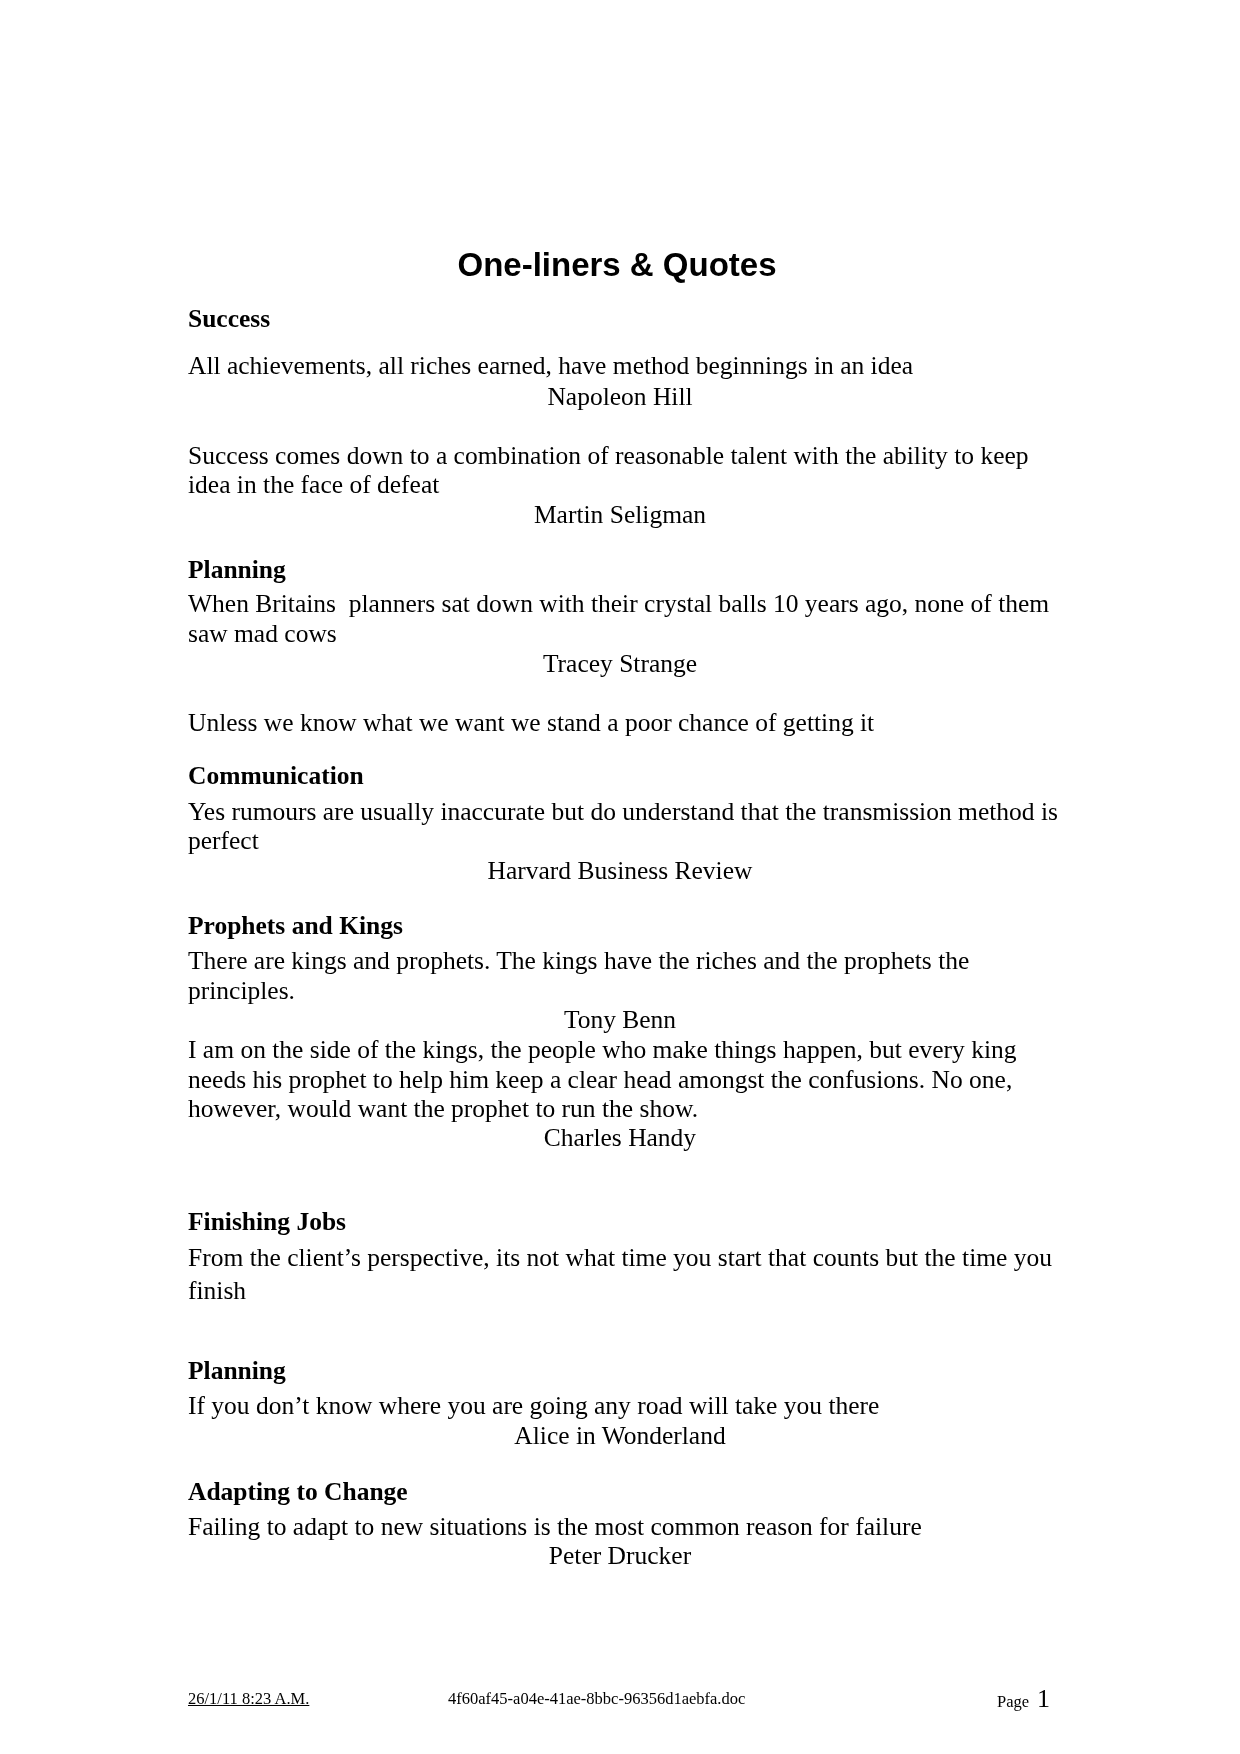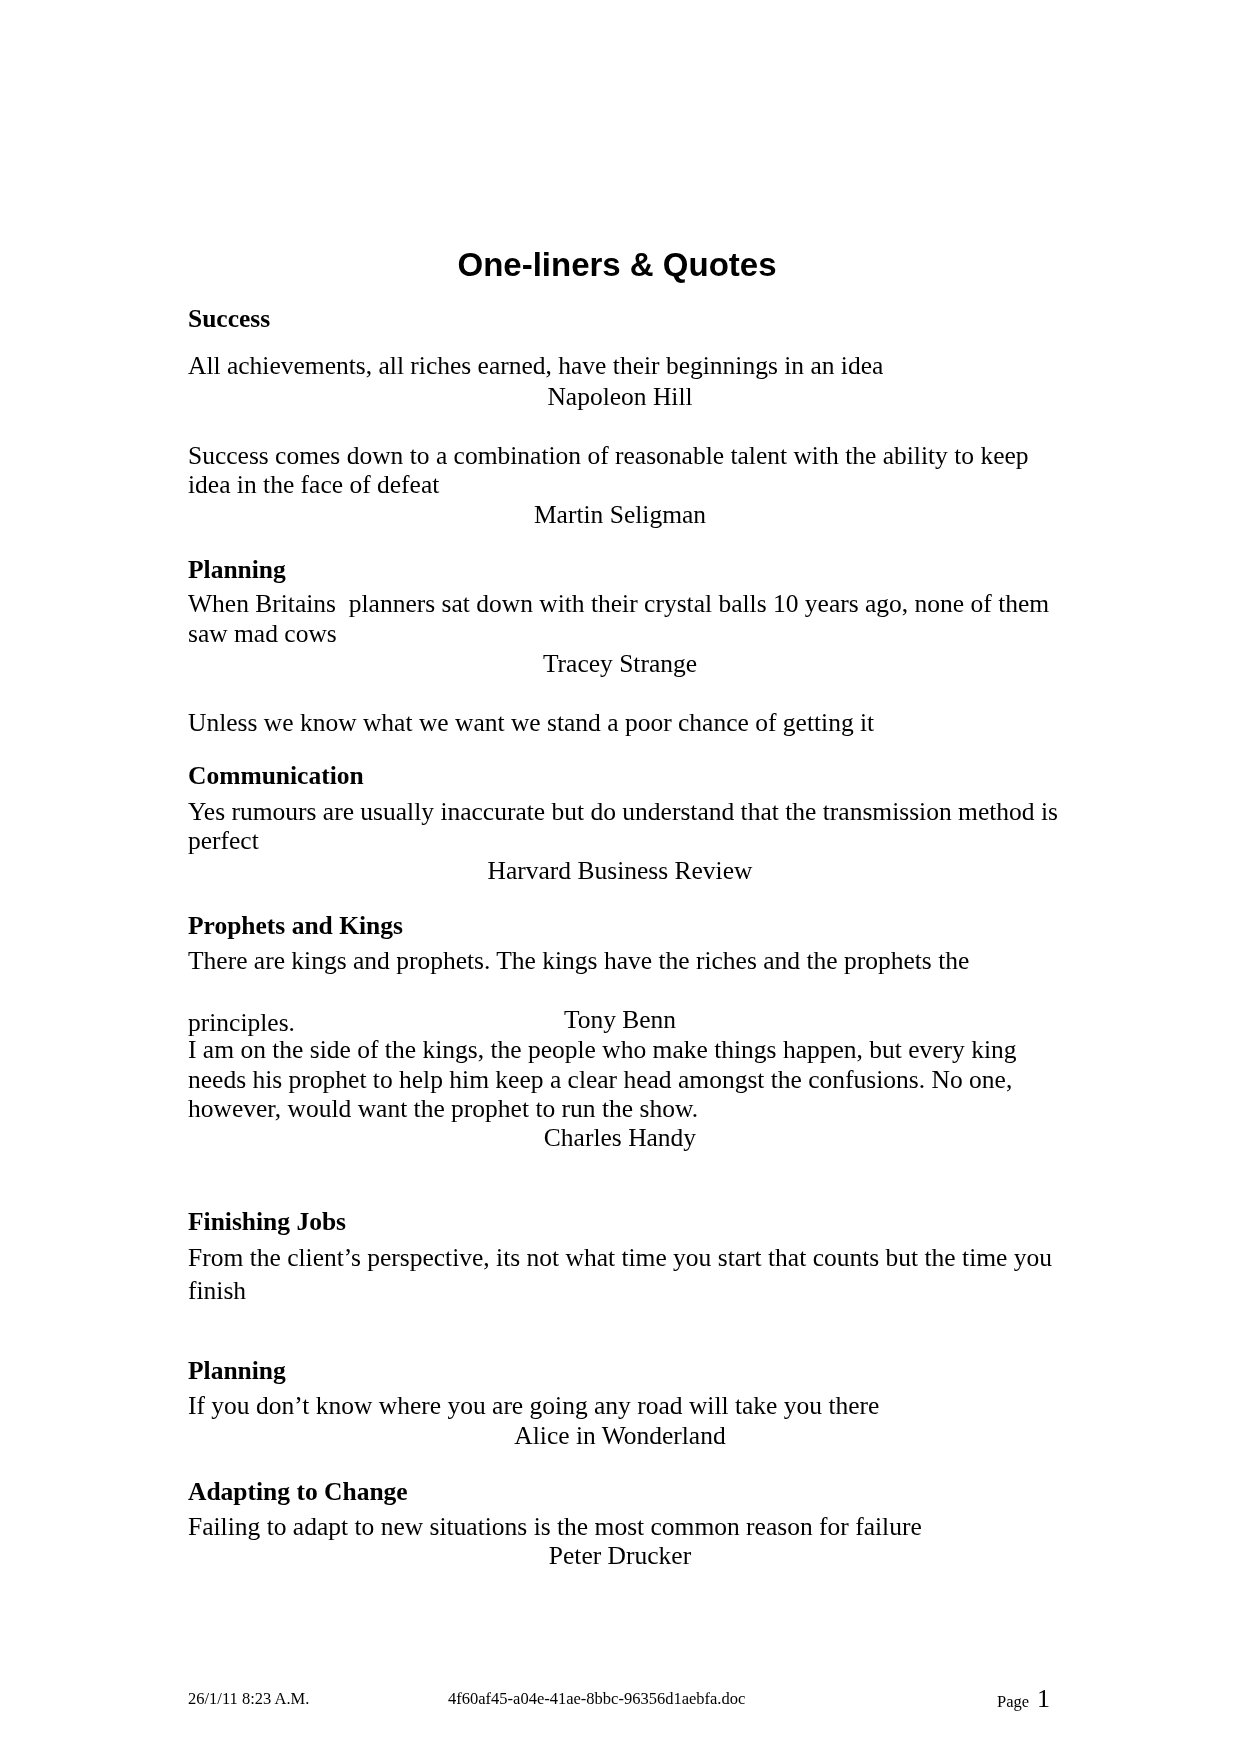--- a/index.html
+++ b/index.html
@@ -48,36 +48,36 @@
     }
     .heading { font-weight: bold; }
     .author { text-align: center; }
     .footer {
       position: absolute;
       top: 1689px;
       font-size: 16.5px;
       line-height: 20px;
       white-space: pre;
     }
-    .footer-date { left: 188px; }
+    .footer-date { left: 188px; text-decoration: underline; }
     .footer-file { left: 448px; }
     .footer-page { left: 997px; }
     .footer-page .page-num { font-size: 26px; margin-left: 8px; }
   </style>
 </head>
 <body>
 
 <div class="page">
 
   <h1 class="title"><span>One-liners &amp; Quotes</span></h1>
 
   <div>
     <p class="line heading" style="top:304px">Success</p>
     <div>
-      <p class="line" style="top:351px">All achievements, all riches earned, have their beginnings in an idea</p>
+      <p class="line" style="top:351px">All achievements, all riches earned, have method beginnings in an idea</p>
       <p class="line author" style="top:382px">Napoleon Hill</p>
     </div>
     <div>
       <p class="line" style="top:441px">Success comes down to a combination of reasonable talent with the ability to keep</p>
       <p class="line" style="top:470px">idea in the face of defeat</p>
       <p class="line author" style="top:500px">Martin Seligman</p>
     </div>
   </div>
 
   <div>
@@ -98,21 +98,21 @@
       <p class="line" style="top:797px">Yes rumours are usually inaccurate but do understand that the transmission method is</p>
       <p class="line" style="top:826px">perfect</p>
       <p class="line author" style="top:856px">Harvard Business Review</p>
     </div>
   </div>
 
   <div>
     <p class="line heading" style="top:911px">Prophets and Kings</p>
     <div>
       <p class="line" style="top:946px">There are kings and prophets. The kings have the riches and the prophets the</p>
-      <p class="line" style="top:1008px">principles.</p>
+      <p class="line" style="top:976px">principles.</p>
       <p class="line author" style="top:1005px">Tony Benn</p>
     </div>
     <div>
       <p class="line" style="top:1035px">I am on the side of the kings, the people who make things happen, but every king</p>
       <p class="line" style="top:1065px">needs his prophet to help him keep a clear head amongst the confusions. No one,</p>
       <p class="line" style="top:1094px">however, would want the prophet to run the show.</p>
       <p class="line author" style="top:1123px">Charles Handy</p>
     </div>
   </div>
 

